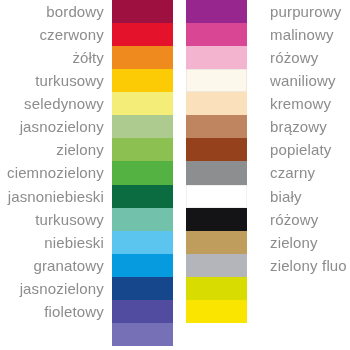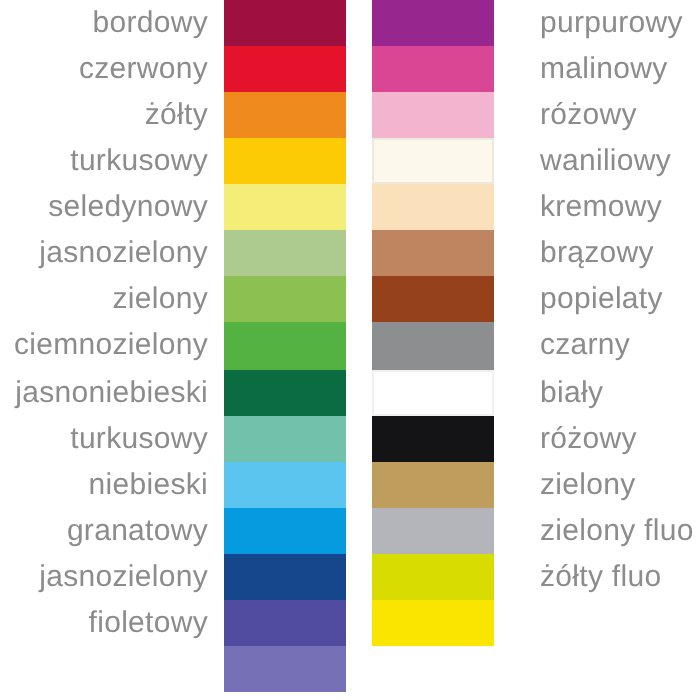--- a/index.html
+++ b/index.html
@@ -141,17 +141,16 @@
         <div class="color-label">różowy</div>
         <div class="color-label">waniliowy</div>
         <div class="color-label">kremowy</div>
         <div class="color-label">brązowy</div>
         <div class="color-label">popielaty</div>
         <div class="color-label">czarny</div>
         <div class="color-label">biały</div>
         <div class="color-label">różowy</div>
         <div class="color-label">zielony</div>
         <div class="color-label">zielony fluo</div>
-        <div class="color-label">żółty fluo</div>
       </div>
   </div>
 
 </div>
 
 </body></html>

